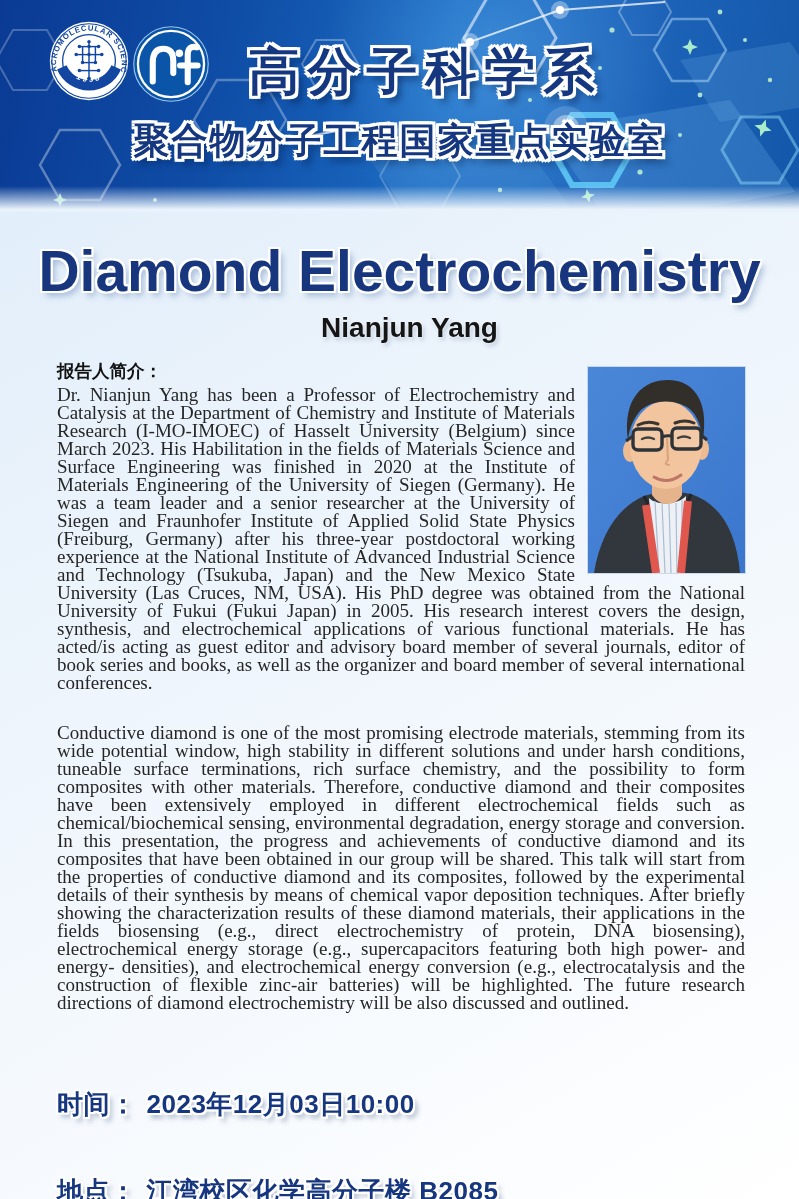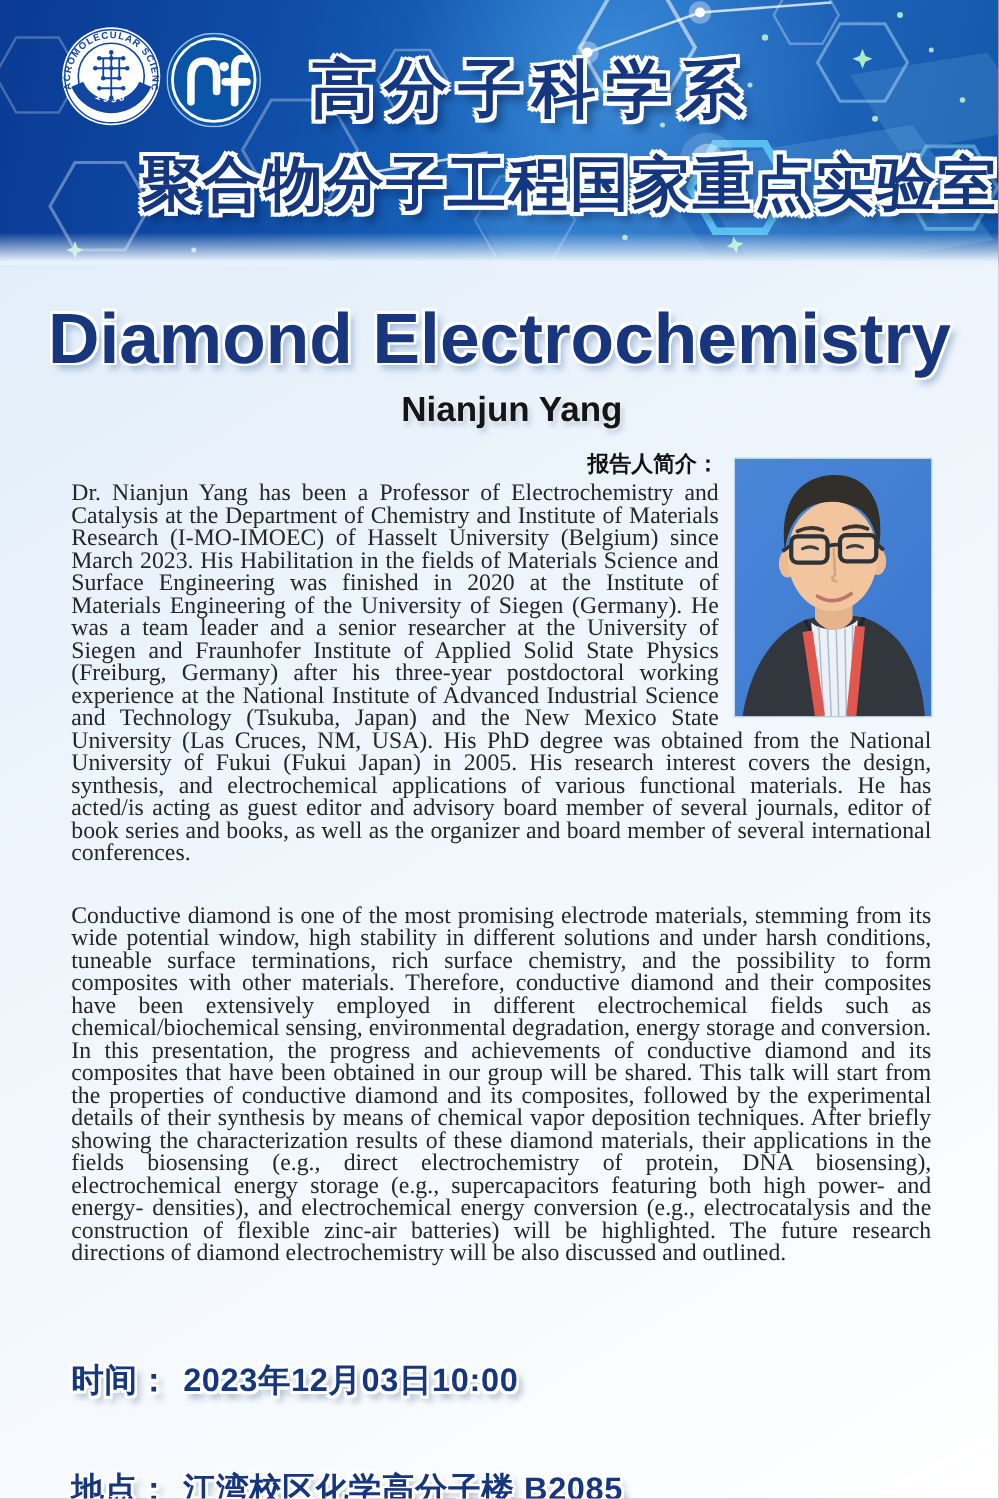--- a/index.html
+++ b/index.html
@@ -30,21 +30,21 @@
   .logo-nf    { left:133px; top:26px; width:76px; height:76px; }
   .hdr-line {
     position:absolute; left:0; width:100%; text-align:center;
     font-weight:bold; color:#14377f; line-height:1;
     text-shadow:
       -3px -3px 0 #fff, 3px -3px 0 #fff, -3px 3px 0 #fff, 3px 3px 0 #fff,
       -3px 0 0 #fff, 3px 0 0 #fff, 0 -3px 0 #fff, 0 3px 0 #fff,
       6px 7px 7px rgba(4,22,64,.55);
   }
   .hdr-dept { top:46px; font-size:51px; letter-spacing:8px; transform:translateX(26px); }
-  .hdr-lab  { top:123px; font-size:47px; letter-spacing:2px;text-align:right; }
+  .hdr-lab  { top:123px; font-size:36px; letter-spacing:2px; }
 
   
   .talk-title {
     position:absolute; top:240px; left:0; width:100%; margin:0;
     text-align:center; font-size:57px; font-weight:bold; color:#17367e; line-height:1.1;
     text-shadow:
       -2px -2px 0 #fff, 2px -2px 0 #fff, -2px 2px 0 #fff, 2px 2px 0 #fff,
       -2px 0 0 #fff, 2px 0 0 #fff, 0 -2px 0 #fff, 0 2px 0 #fff,
       4px 5px 6px rgba(110,140,185,.55);
   }
@@ -55,21 +55,20 @@
     padding-left: 20px;
   }
 
   
   .section { position:absolute; left:57px; width:688px; }
   .bio-section { top:359px; }
   .abstract-section { top:724px; }
   .section h3 {
     margin:0 0 3px 0; font-size:17.5px; font-weight:bold; color:#121212;
     font-family:"Liberation Sans", sans-serif;
-    text-align:right;
   }
   .section p {
     margin:0; font-family:"Liberation Serif", serif;
     font-size:19px; line-height:18px; text-align:justify; color:#262626;
   }
   .speaker-photo {
     float:right; width:157px; height:206px; margin:8px 0 6px 13px;
     box-shadow: 0 0 0 1px rgba(90,130,180,.25);
   }
 

